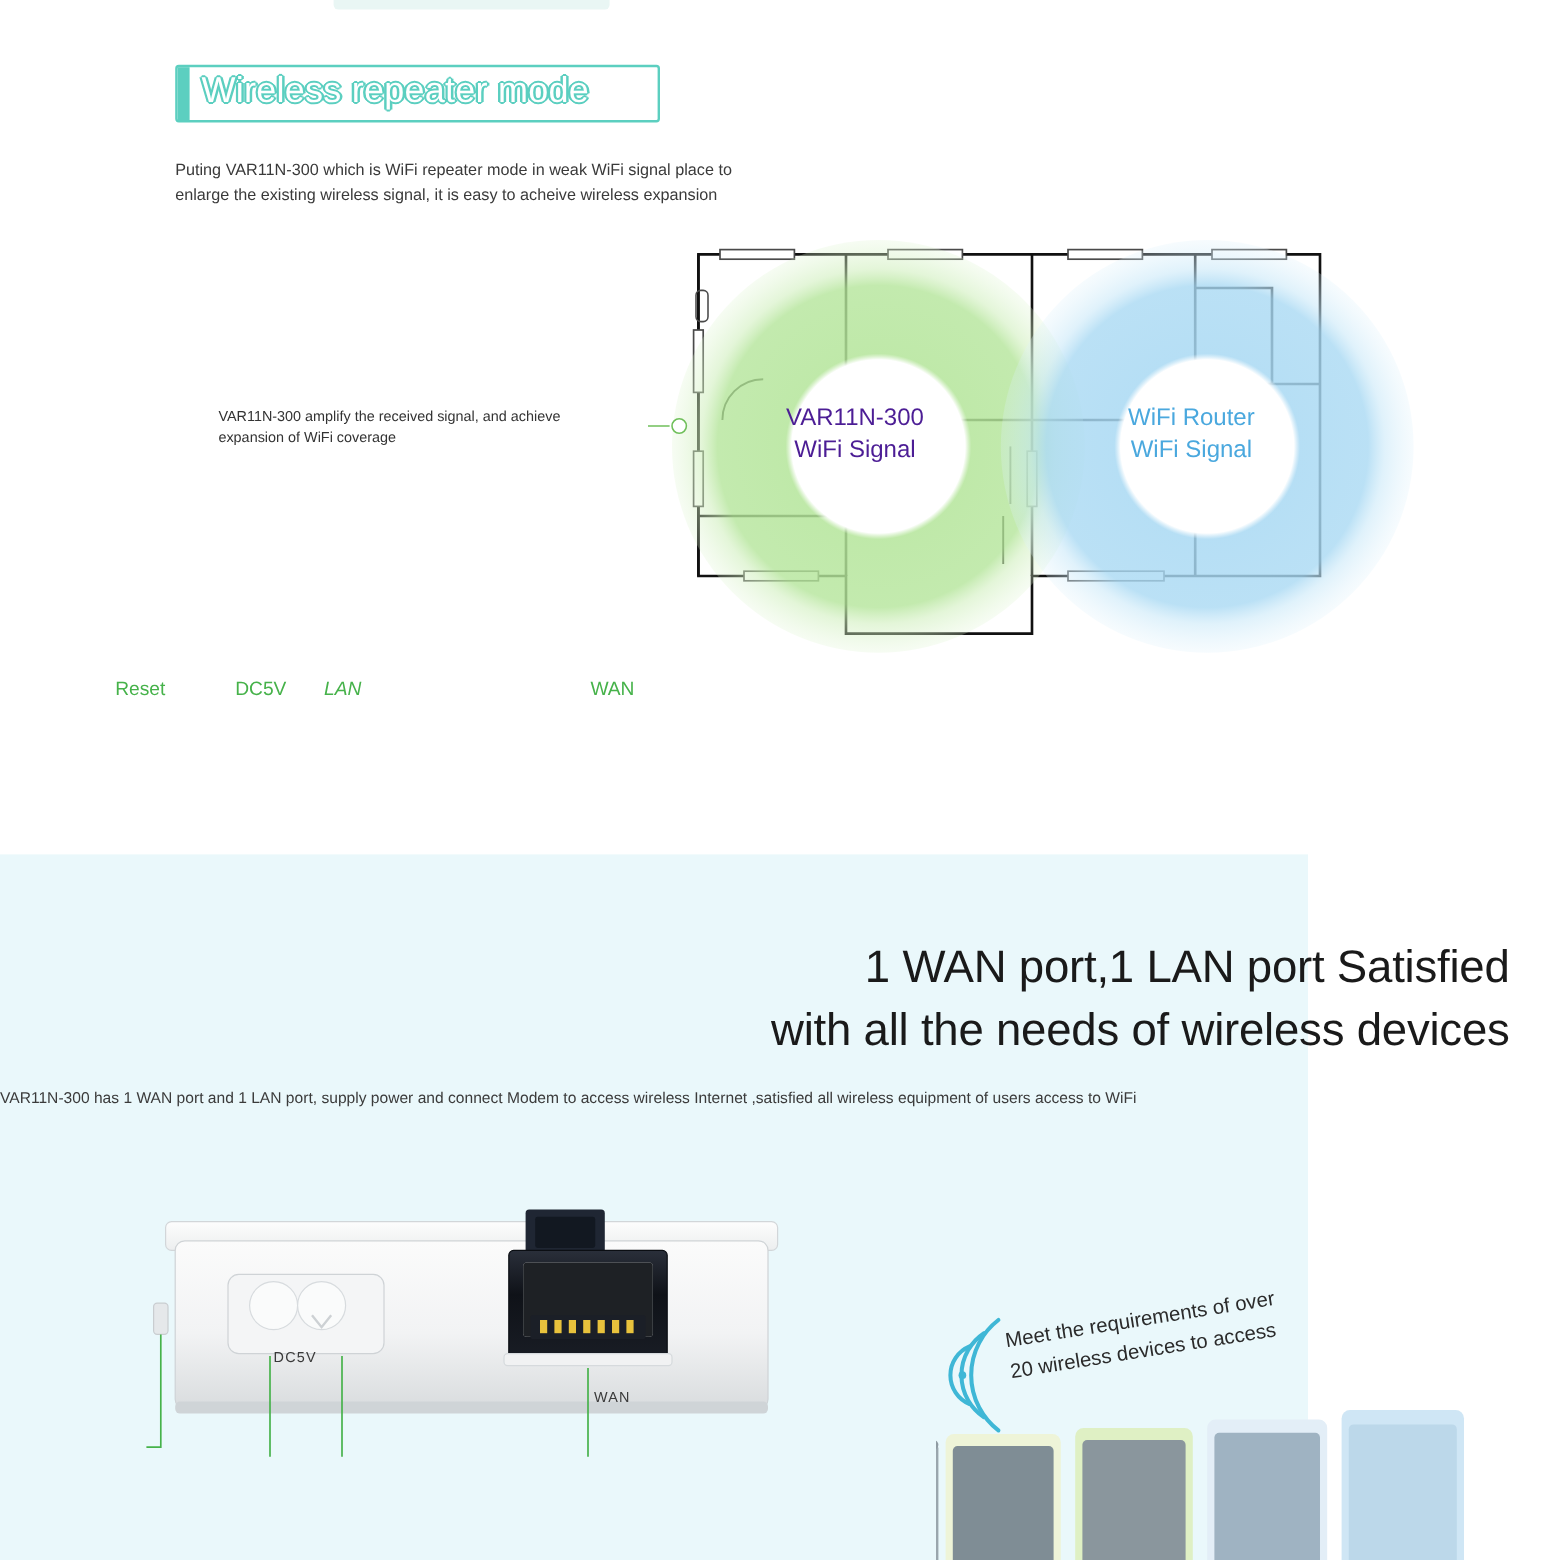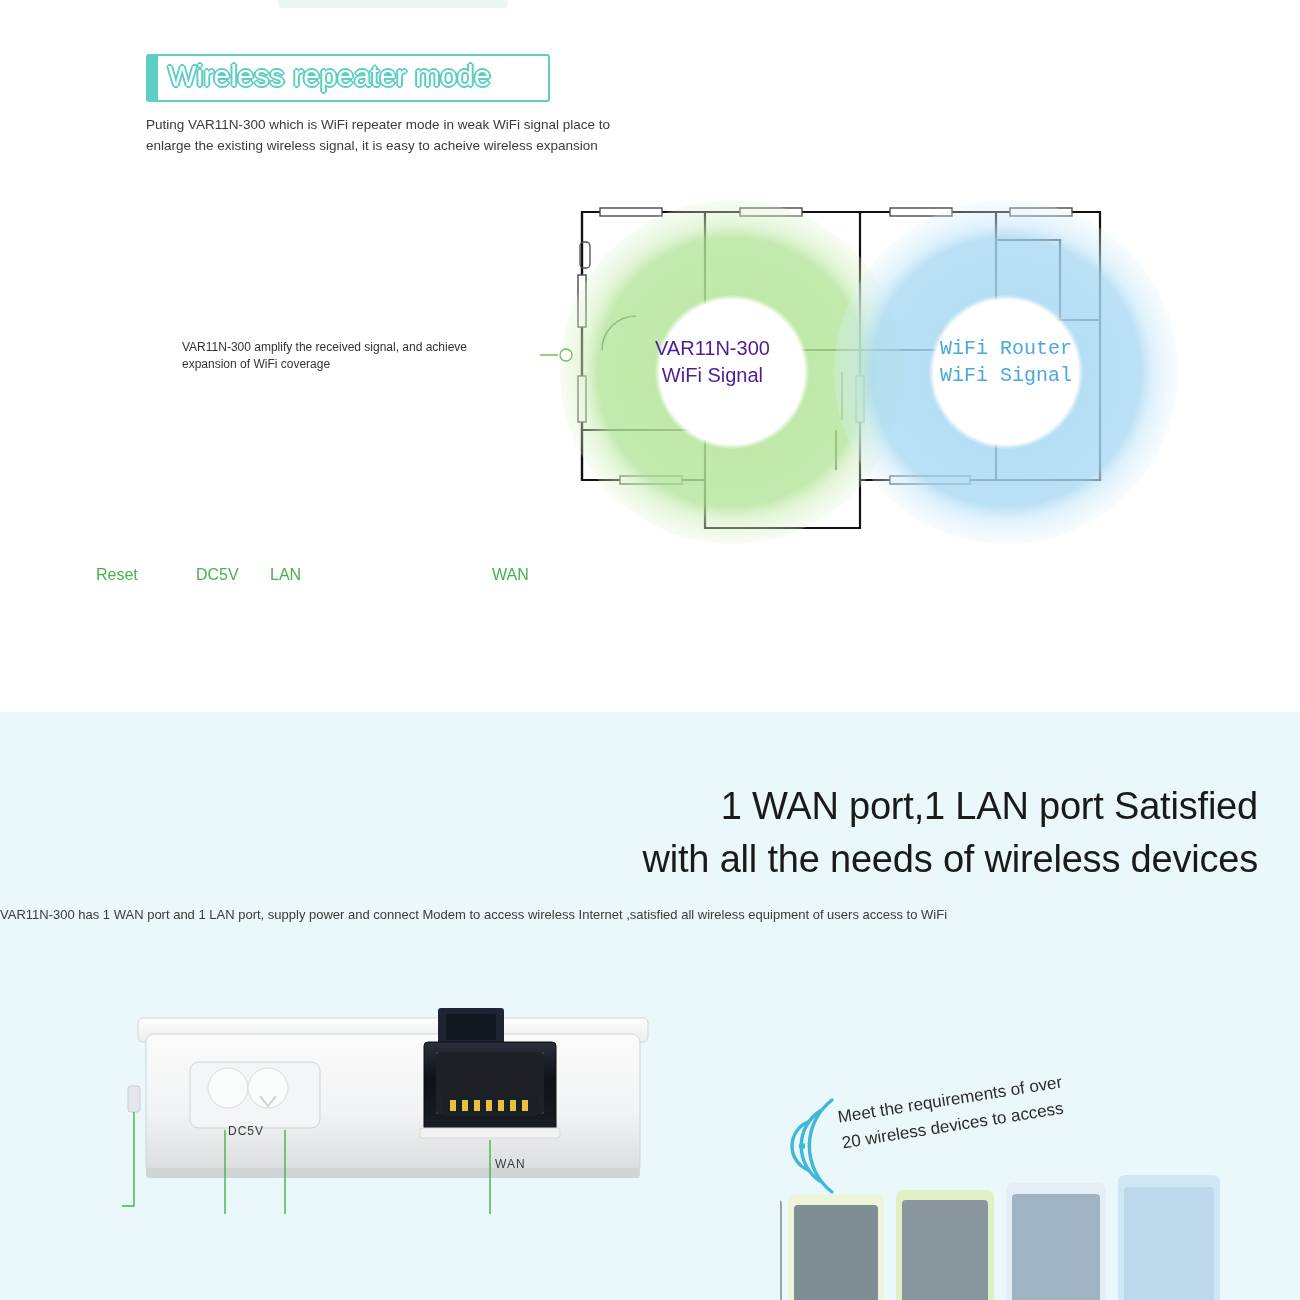--- a/index.html
+++ b/index.html
@@ -60,21 +60,21 @@
     text-shadow:
       -1px -1px 0 #5ccfc0,  1px -1px 0 #5ccfc0,
       -1px  1px 0 #5ccfc0,  1px  1px 0 #5ccfc0,
       -2px  0   0 #5ccfc0,  2px  0   0 #5ccfc0,
        0   -2px 0 #5ccfc0,  0    2px 0 #5ccfc0;
     white-space: nowrap;
   }
 
   .mode-desc {
     position: absolute;
-    left: 146px; top: 114px;
+    left: 146px; top: 131px;
     width: 480px;
     font-size: 13.5px;
     line-height: 21px;
     color: #3a3a3a;
   }
 
   
   #floorplan {
     position: absolute;
     left: 540px;
@@ -91,37 +91,36 @@
     line-height: 27px;
     white-space: nowrap;
   }
   #label-var {
     left: 655px; top: 335px;
     color: #4c1d95;
   }
   #label-router {
     left: 940px; top: 335px;
     color: #4aa8de;
-    font-family: Liberation Mono, monospace;
   }
 
   .callout-text {
     position: absolute;
     left: 182px; top: 339px;
     width: 300px;
     font-size: 12px;
     line-height: 17px;
     color: #333;
   }
 
   
   #section-ports {
     position: absolute;
     left: 0; top: 712px;
-    width: 1300px;
+    width: 1090px;
     height: 588px;
     background: #eaf8fb;
   }
 
   .ports-heading {
     position: absolute;
     left: 0; top: 68px;
     width: 1258px;
     text-align: right;
     font-size: 38px;
@@ -152,21 +151,21 @@
 
   .dev-label {
     position: absolute;
     font-size: 16px;
     color: #46b24a;
     white-space: nowrap;
     margin-top: 30px;
   }
   #dl-reset  { left: 96px;  top: 536px; }
   #dl-dc5v   { left: 196px; top: 536px; }
-  #dl-lan    { left: 270px; top: 536px; }
+  #dl-lan    { left: 270px; top: 536px; font-style: italic; }
   #dl-wan    { left: 492px; top: 536px; }
 
   .port-caption {
     position: absolute;
     font-size: 12px;
     color: #3a3a3a;
     letter-spacing: 1px;
   }
   #pc-dc5v { left: 228px; top: 1124px; }
   #pc-wan  { left: 495px; top: 1157px; }

